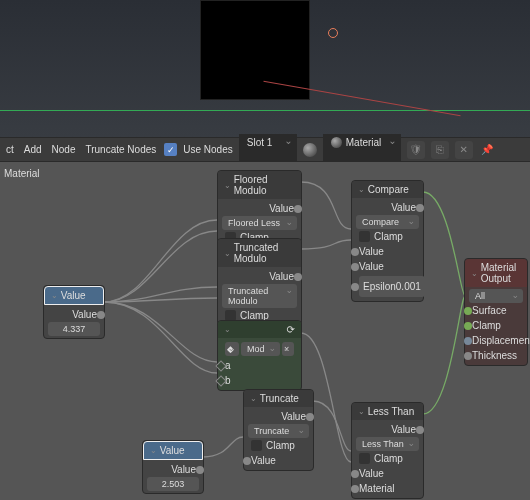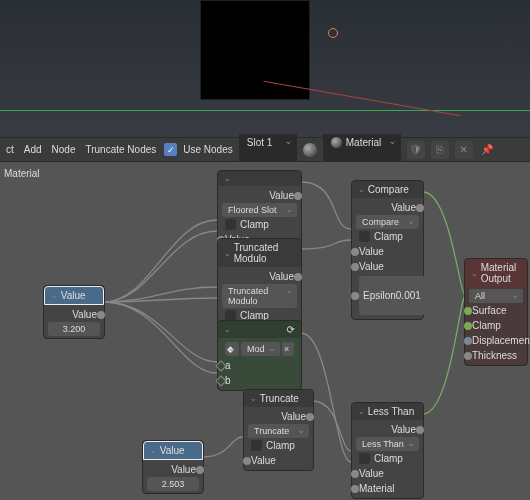--- a/index.html
+++ b/index.html
@@ -88,34 +88,35 @@
   <div class="node sel" style="left:43px;top:123px;width:62px">
     <div class="ntitle">
         <span class="chev">⌄</span>
         <span>Value</span>
       </div>
     <div class="nbody">
       <div class="row r">
           <span>Value</span>
           <span class="sock sg sr"></span>
         </div>
-      <div class="num">3.200</div>
+      <div class="num">4.337</div>
     </div>
   </div>
 
   <div class="node" style="left:217px;top:8px;width:85px">
     <div class="ntitle">
         <span class="chev">⌄</span>
-      </div>
-    <div class="nbody">
-      <div class="row r">
-          <span>Value</span>
-          <span class="sock sg sr"></span>
-        </div>
-      <div class="fld">Floored Slot</div>
+        <span>Floored Modulo</span>
+      </div>
+    <div class="nbody">
+      <div class="row r">
+          <span>Value</span>
+          <span class="sock sg sr"></span>
+        </div>
+      <div class="fld">Floored Less</div>
       <div class="row">
           <span class="cbx"></span>
           <span>Clamp</span>
         </div>
       <div class="row">
           <span class="sock sg sl"></span>
           <span>Value</span>
         </div>
       <div class="row">
           <span class="sock sg sl"></span>
@@ -190,21 +191,21 @@
       <div class="row">
           <span class="sock sg sl"></span>
           <span>Value</span>
         </div>
       <div class="row">
           <span class="sock sg sl"></span>
           <span>Value</span>
         </div>
       <div class="row">
           <span class="sock sg sl"></span>
-          <span class="num" style="flex:1;display:flex;justify-content:flex-end;padding:14px 4px">
+          <span class="num" style="flex:1;display:flex;justify-content:flex-end;padding:5px 4px">
             <span>Epsilon</span>
             <span>0.001</span>
           </span>
         </div>
     </div>
   </div>
 
   <div class="node" style="left:243px;top:227px;width:71px">
     <div class="ntitle">
         <span class="chev">⌄</span>

